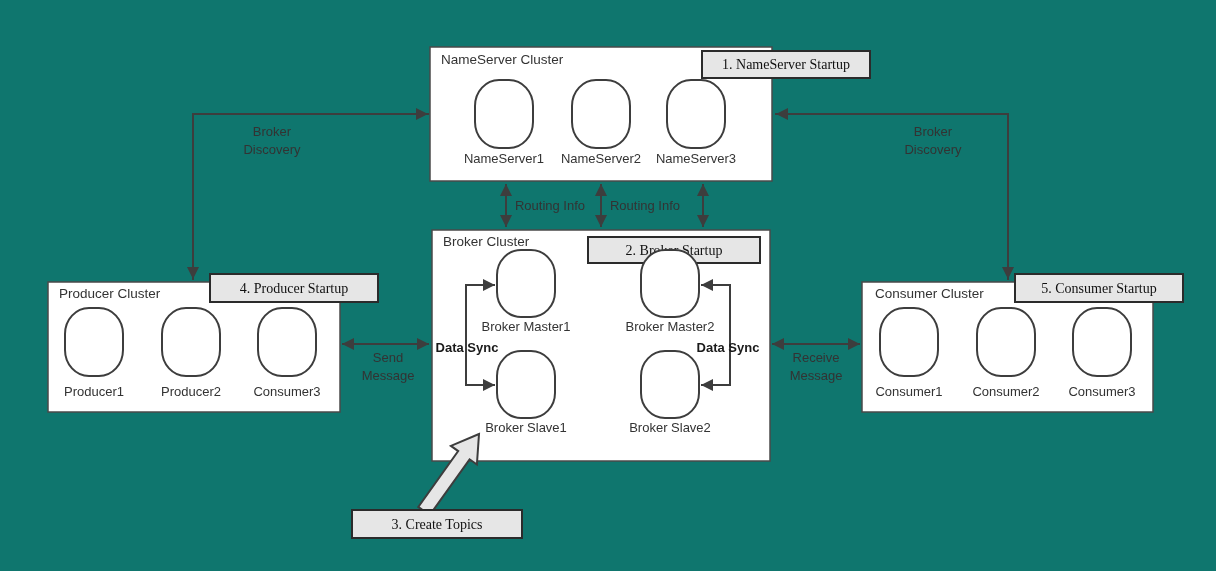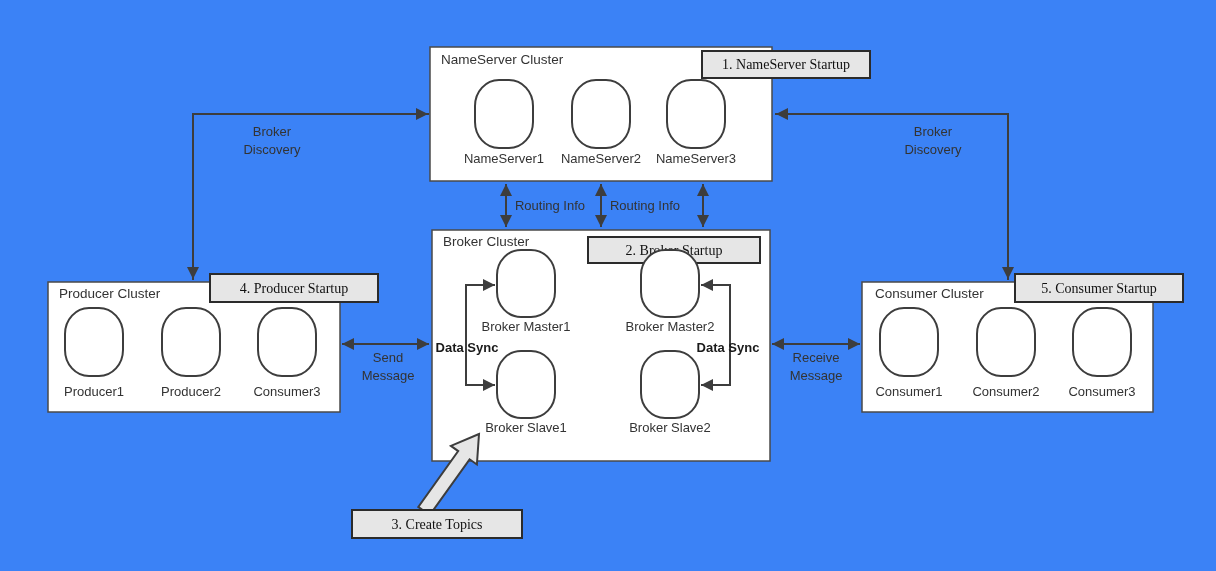--- a/index.html
+++ b/index.html
@@ -1,20 +1,20 @@
 <!DOCTYPE html>
 <html><head>
 <meta charset="utf-8">
 <style>
   html, body { margin: 0; padding: 0; background: #ffffff; }
   .stage {
     position: relative;
     width: 1216px;
     height: 571px;
-    background: #3b82f6;
+    background: #0f766e;
     overflow: hidden;
   }
   svg { display: block; }
   text {
     font-family: "Liberation Sans", "DejaVu Sans", sans-serif;
     fill: #333333;
   }
   .t-label   { font-size: 13px; }
   .t-title   { font-size: 13.5px; }
   .t-bold    { font-size: 13px; font-weight: bold; fill: #1a1a1a; }

